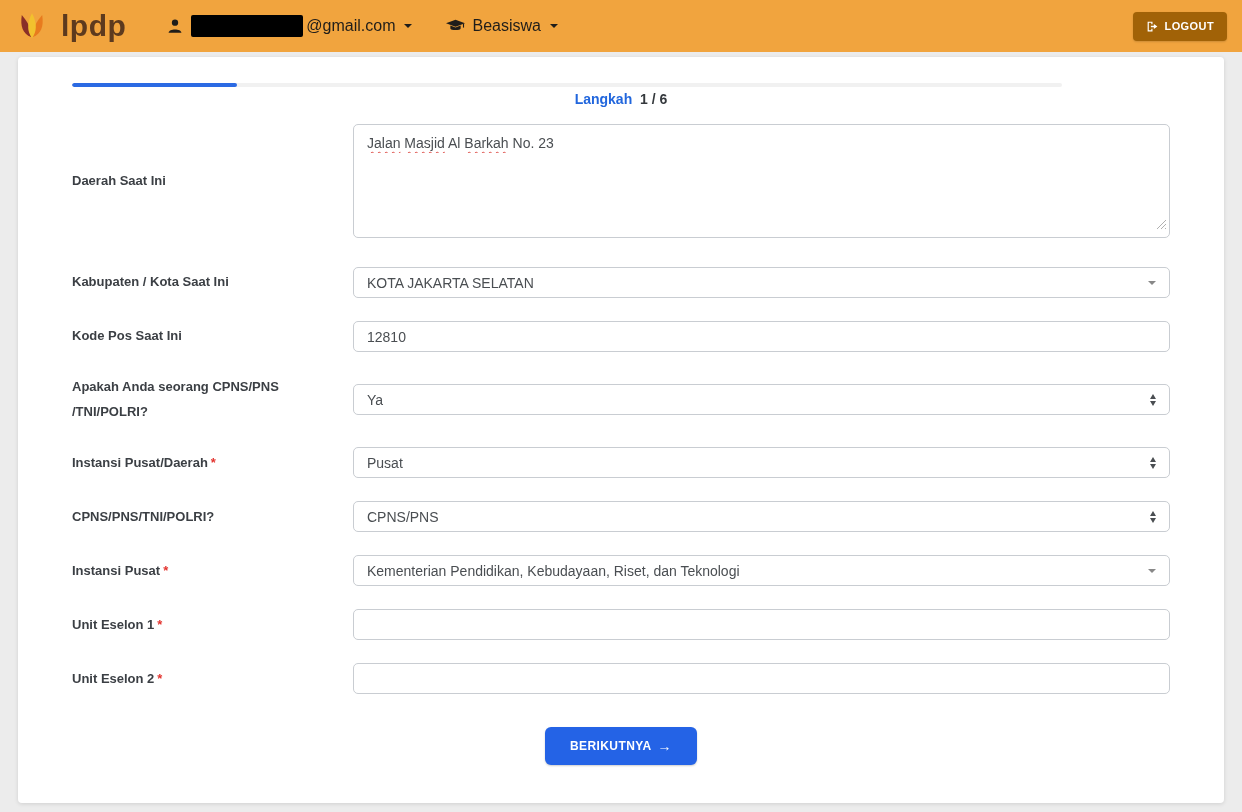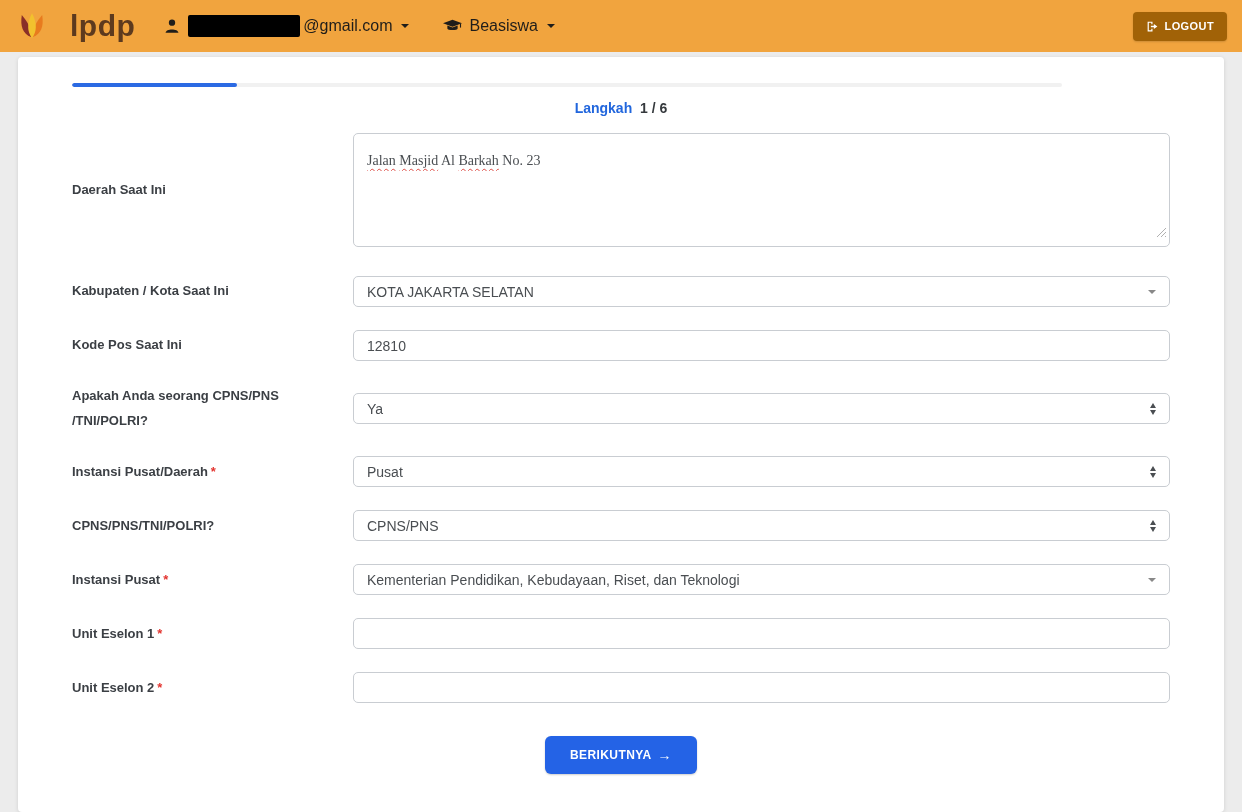--- a/index.html
+++ b/index.html
@@ -12,22 +12,22 @@
 
   
   .topbar {
     height: 52px;
     background: #f1a43e;
     display: flex;
     align-items: center;
     padding: 0 15px;
   }
   .logo {
-    display: flex; align-items: center; gap: 21px;
-    margin-right: 28px;
+    display: flex; align-items: center; gap: 12px;
+    margin-right: 40px;
   }
   .logo-text {
     font-size: 30px; font-weight: 700; color: #5d3a1e;
     letter-spacing: 0.5px; line-height: 1;
   }
   .nav-item {
     display: flex; align-items: center; gap: 7px;
     color: #1f1d1a; font-size: 16px;
     margin-right: 34px; cursor: pointer; text-align: center;
   }
@@ -64,21 +64,21 @@
 
   .progress-track {
     width: 990px; height: 4px;
     background: #f1f1f1; border-radius: 2px;
     overflow: hidden;
   }
   .progress-fill { height: 100%; background: #2b6ae3; border-radius: 2px; }
 
   .step-line {
     text-align: center;
-    margin-top: 13px;
+    margin-top: 4px;
     font-size: 14px; font-weight: 700;
   }
   .step-label { color: #2166dd; }
   .step-value { color: #35393d; margin-left: 4px; }
 
   
   .form-area { margin-top: 17px; }
   .field-row {
     display: flex; align-items: center;
     margin-bottom: 23px;
@@ -99,24 +99,23 @@
     min-height: 31px;
     display: flex; align-items: center;
     padding: 0 13px;
     font-size: 14px; color: #4a4e52;
     position: relative;
     cursor: pointer;
   }
   .control.textarea {
     height: 114px;
     align-items: flex-start;
-    padding: 18px 13px;
+    padding: 9px 13px;
     cursor: text;
     line-height: 1.35;
-    font-family: Liberation Serif, serif;
   }
   .control.textinput { cursor: text; }
   .control .value { flex: 1; overflow: hidden; white-space: nowrap; }
 
   .misspell {
     text-decoration: underline wavy #dd4b45 1px;
     text-underline-offset: 3px;
   }
 
   .sel-arrows { display: flex; flex-direction: column; gap: 2px; margin-left: 8px; }

